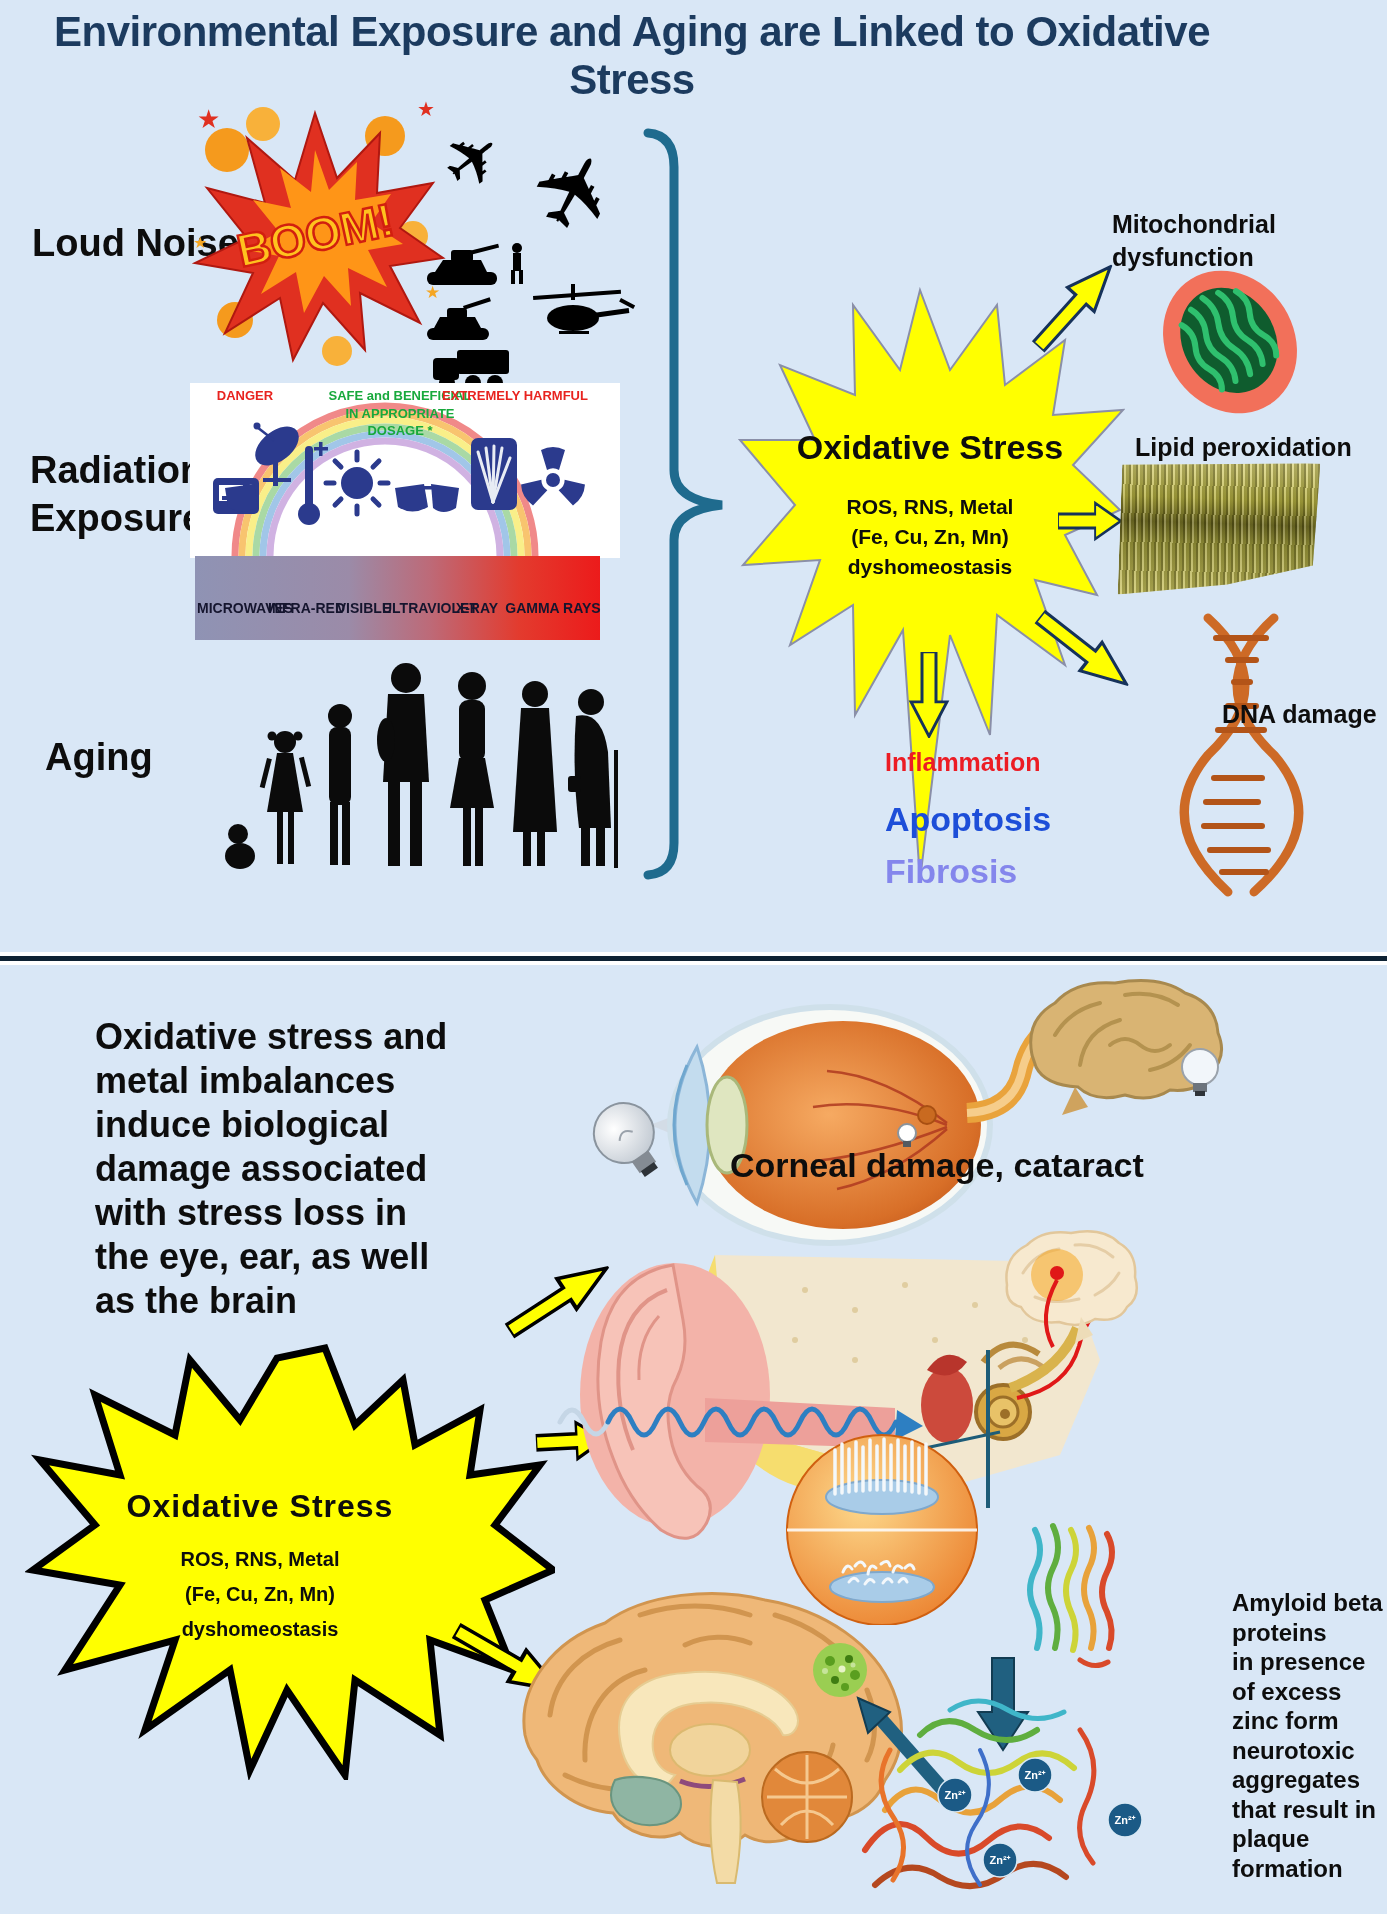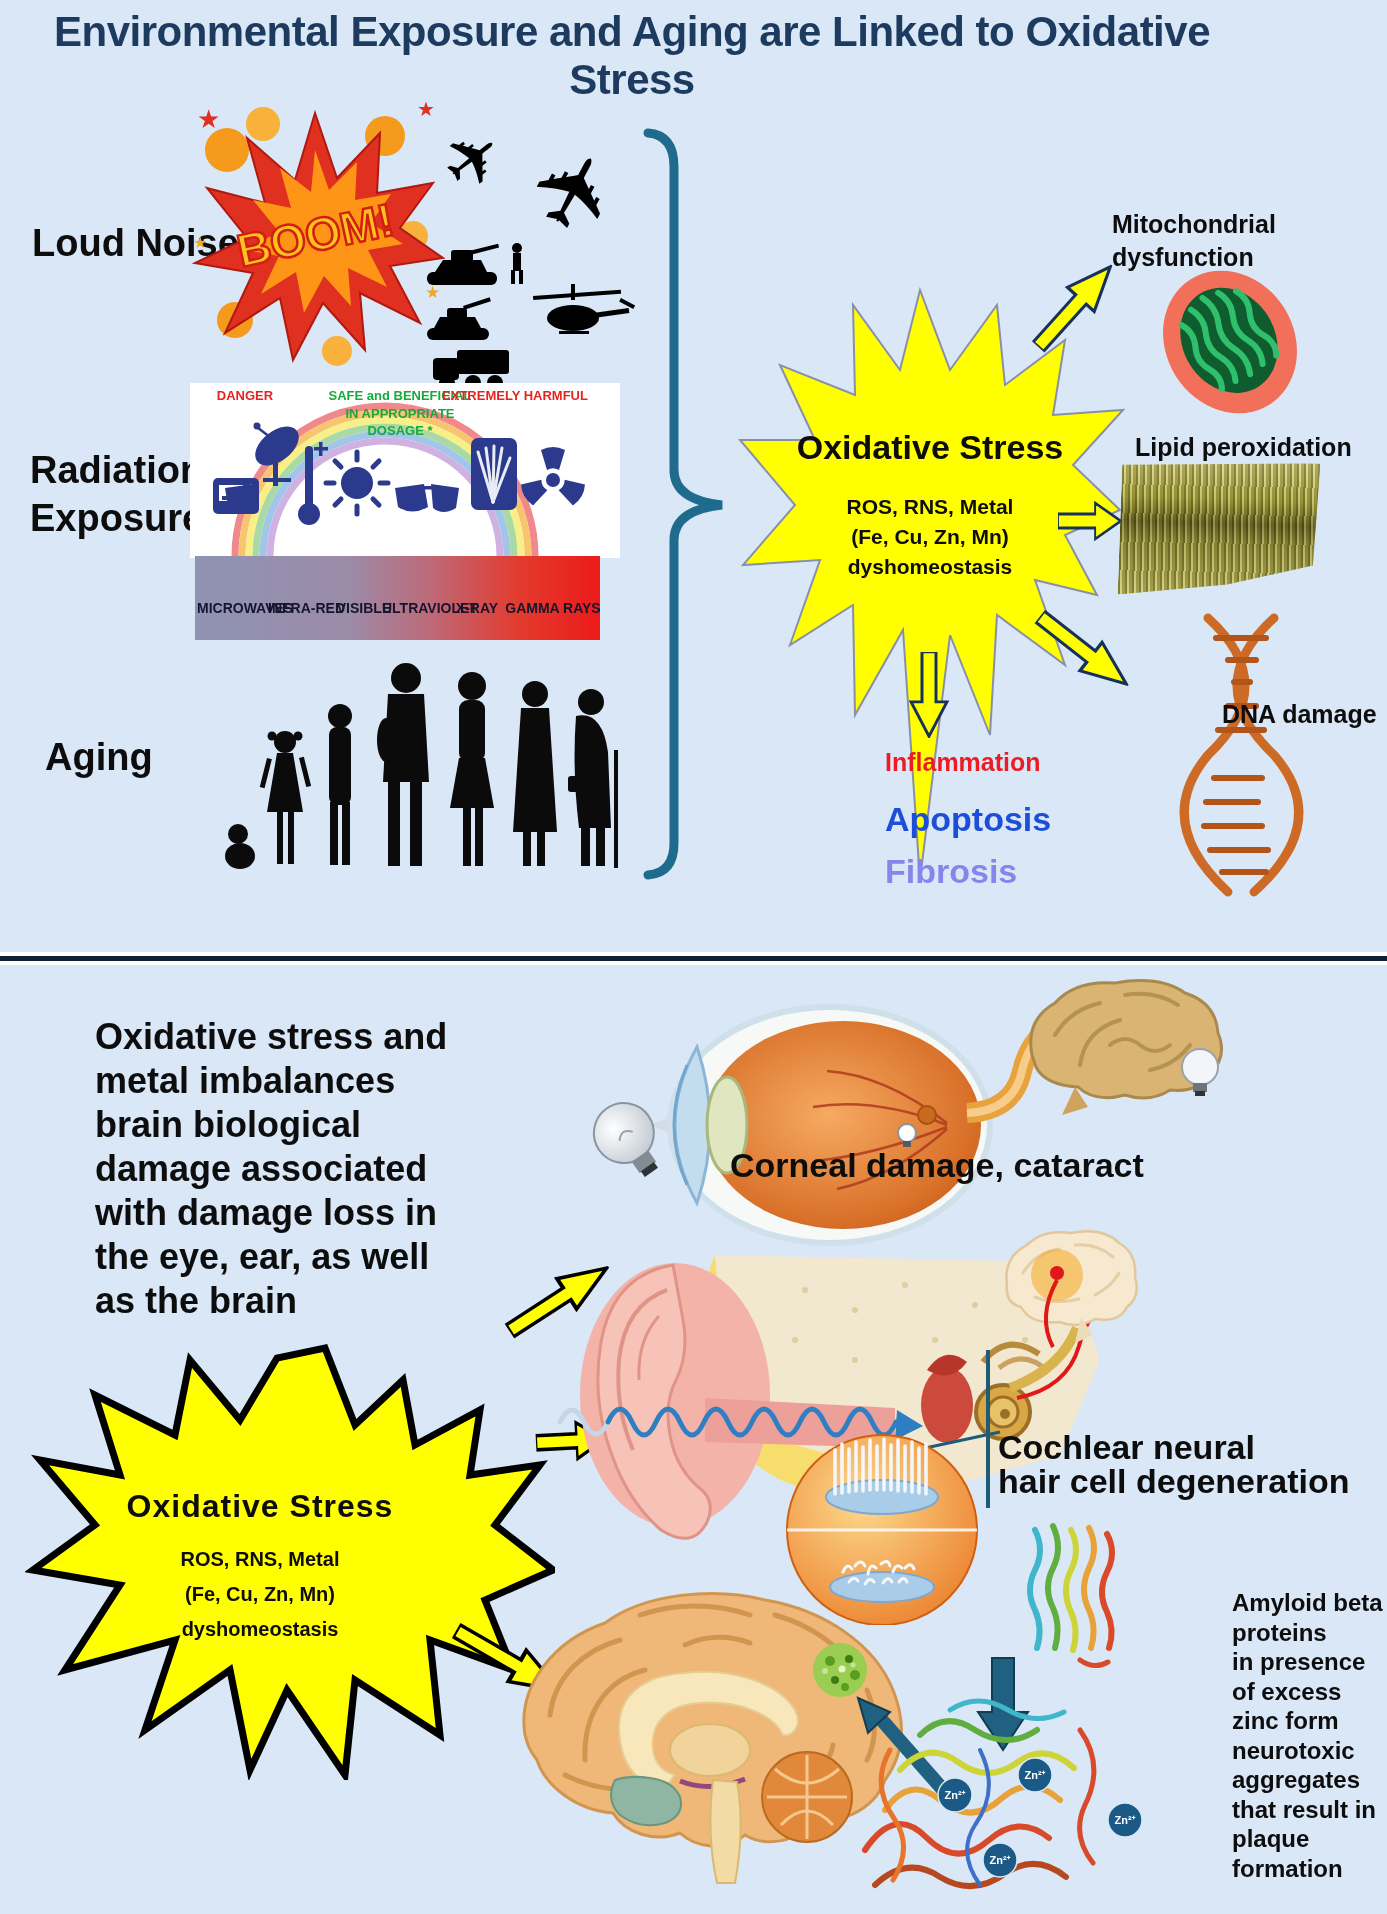--- a/index.html
+++ b/index.html
@@ -323,23 +323,23 @@
   <div class="abs t red2 nowrap" style="left:885px;top:800px;font-size:34px">Apoptosis</div>
   <div class="abs t purp nowrap" style="left:885px;top:852px;font-size:34px">Fibrosis</div>
 
   <div class="abs" style="left:0;top:952px;width:1387px;height:13px;background:#ffffff">
     <div class="abs" style="left:0;top:4px;width:1387px;height:5px;background:#0e2233"></div>
   </div>
 
   <div class="abs t para" style="left:95px;top:1015px;width:480px">
     <div class="nowrap">Oxidative stress and</div>
     <div class="nowrap">metal imbalances</div>
-    <div class="nowrap">brain biological</div>
+    <div class="nowrap">induce biological</div>
     <div class="nowrap">damage associated</div>
-    <div class="nowrap">with damage loss in</div>
+    <div class="nowrap">with stress loss in</div>
     <div class="nowrap">the eye, ear, as well</div>
     <div class="nowrap">as the brain</div>
   </div>
 
   <svg class="abs" style="left:25px;top:1340px" width="530" height="440" viewBox="0 0 530 440">
     <polygon fill="#ffff00" stroke="#000000" stroke-width="7" points="300,8 330,85 378,40 390,105 455,70 445,135 515,125 470,185 528,230 460,260 488,330 405,300 415,395 330,340 320,435 262,350 225,430 205,330 120,390 150,300 40,330 95,245 8,230 70,185 15,120 95,135 70,55 150,95 165,20 215,80 252,18"></polygon>
   </svg>
   <div class="abs t starTitle2 ctr nowrap" style="left:95px;top:1488px;width:330px">Oxidative Stress</div>
   <div class="abs t starBody2 ctr" style="left:115px;top:1542px;width:290px">
     <div>ROS, RNS, Metal</div>
@@ -516,24 +516,20 @@
         <path d="M 80 20 Q 102 18 118 32"></path>
       <path d="M 40 72 Q 60 80 84 74"></path>
         <path d="M 100 70 Q 116 62 124 48"></path>
     </g>
     <path d="M 86 92 L 80 118 L 98 110 Z" fill="#eddcb8"></path>
     <circle cx="62" cy="50" r="26" fill="#f5a823" opacity="0.55"></circle>
     <circle cx="62" cy="48" r="7" fill="#e01818"></circle>
     <path d="M 62 55 Q 42 92 58 122" fill="none" stroke="#e01818" stroke-width="4"></path>
   </svg>
 
-  <div class="abs t cap" style="left:998px;top:1430px">
-    <div class="nowrap">Cochlear neural</div>
-    <div class="nowrap">hair cell degeneration</div>
-  </div>
 
   <svg class="abs" style="left:505px;top:1585px" width="420" height="300" viewBox="0 0 420 300">
     <path d="M 20 150 C 12 100 50 55 100 38 C 140 8 210 2 260 15 C 320 25 370 60 388 105 C 402 140 398 170 380 195 C 368 228 330 240 305 235 C 295 258 260 262 240 250 C 220 268 190 262 175 248 C 150 258 120 248 108 228 C 70 225 40 200 32 175 C 24 165 22 158 20 150 Z" fill="#efb878" stroke="#d1954f" stroke-width="3"></path>
     <g fill="none" stroke="#d1954f" stroke-width="5" stroke-linecap="round">
       <path d="M 45 130 C 50 90 80 65 115 55"></path>
         <path d="M 80 175 C 78 130 100 95 140 85"></path>
       <path d="M 135 30 C 170 18 210 18 245 30"></path>
         <path d="M 270 30 C 305 40 335 60 352 88"></path>
       <path d="M 362 105 C 372 130 372 155 362 175"></path>
         <path d="M 60 190 C 90 205 120 208 150 200"></path>

